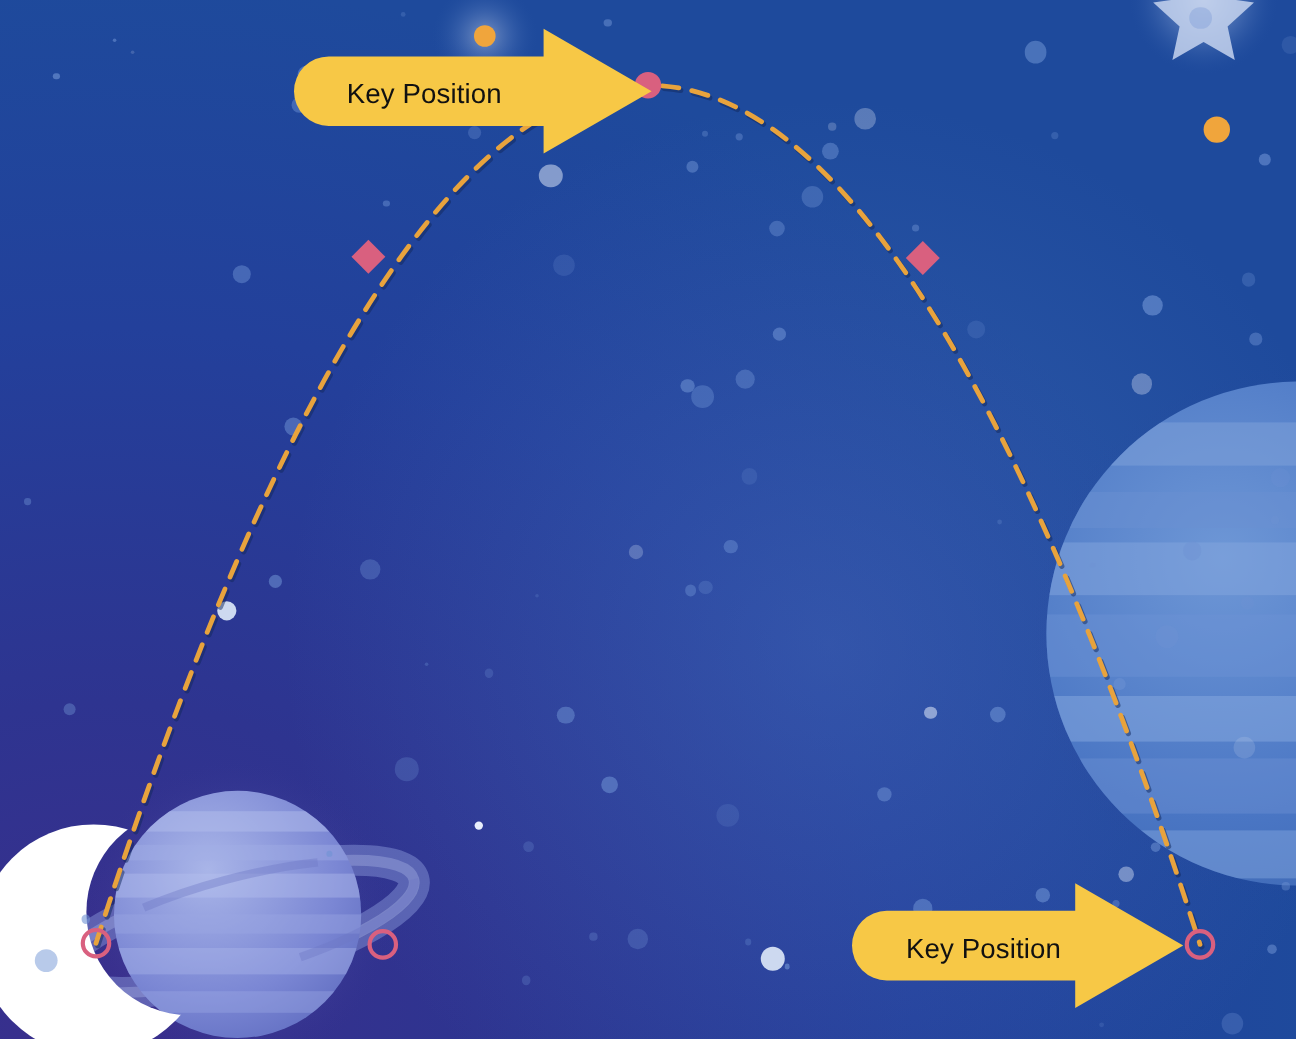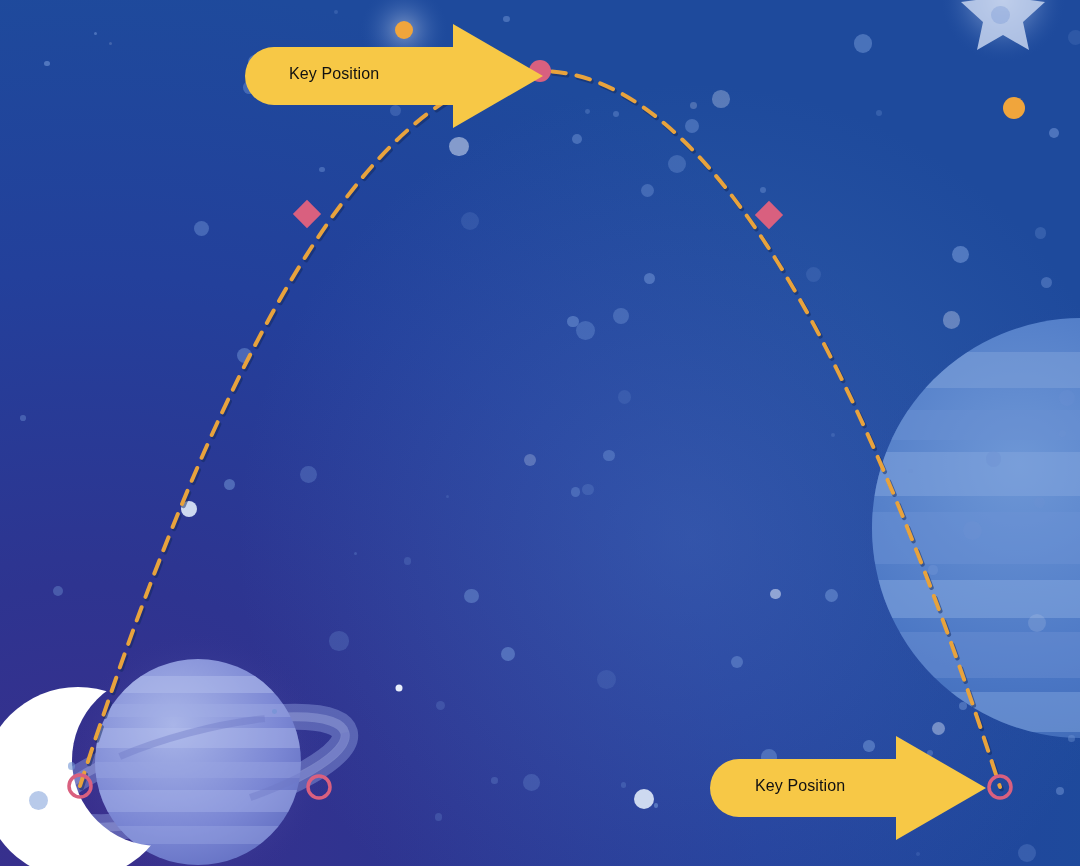--- a/index.html
+++ b/index.html
@@ -18,21 +18,21 @@
       radial-gradient(ellipse at 8% 98%, #3a2e8c 0%, #2e3490 22%, #23409b 48%, #1e4a9c 72%),
       linear-gradient(160deg, #1e4a9c 0%, #1d479b 45%, #2a3a93 78%, #3a2f8e 100%);
   }
   .layer { position: absolute; left: 0; top: 0; width: 1080px; height: 866px; }
   .dot { position: absolute; border-radius: 50%; }
   .arrow-wrap { position: absolute; }
   .arrow-svg { display: block; overflow: visible; }
   .arrow-label {
     position: absolute;
     color: #111111;
-    font-size: 16px;
+    font-size: 23px;
     font-weight: 400;
     white-space: nowrap;
     letter-spacing: 0.1px;
   }
 </style>
 </head>
 <body>
 
 <div id="scene">
 

